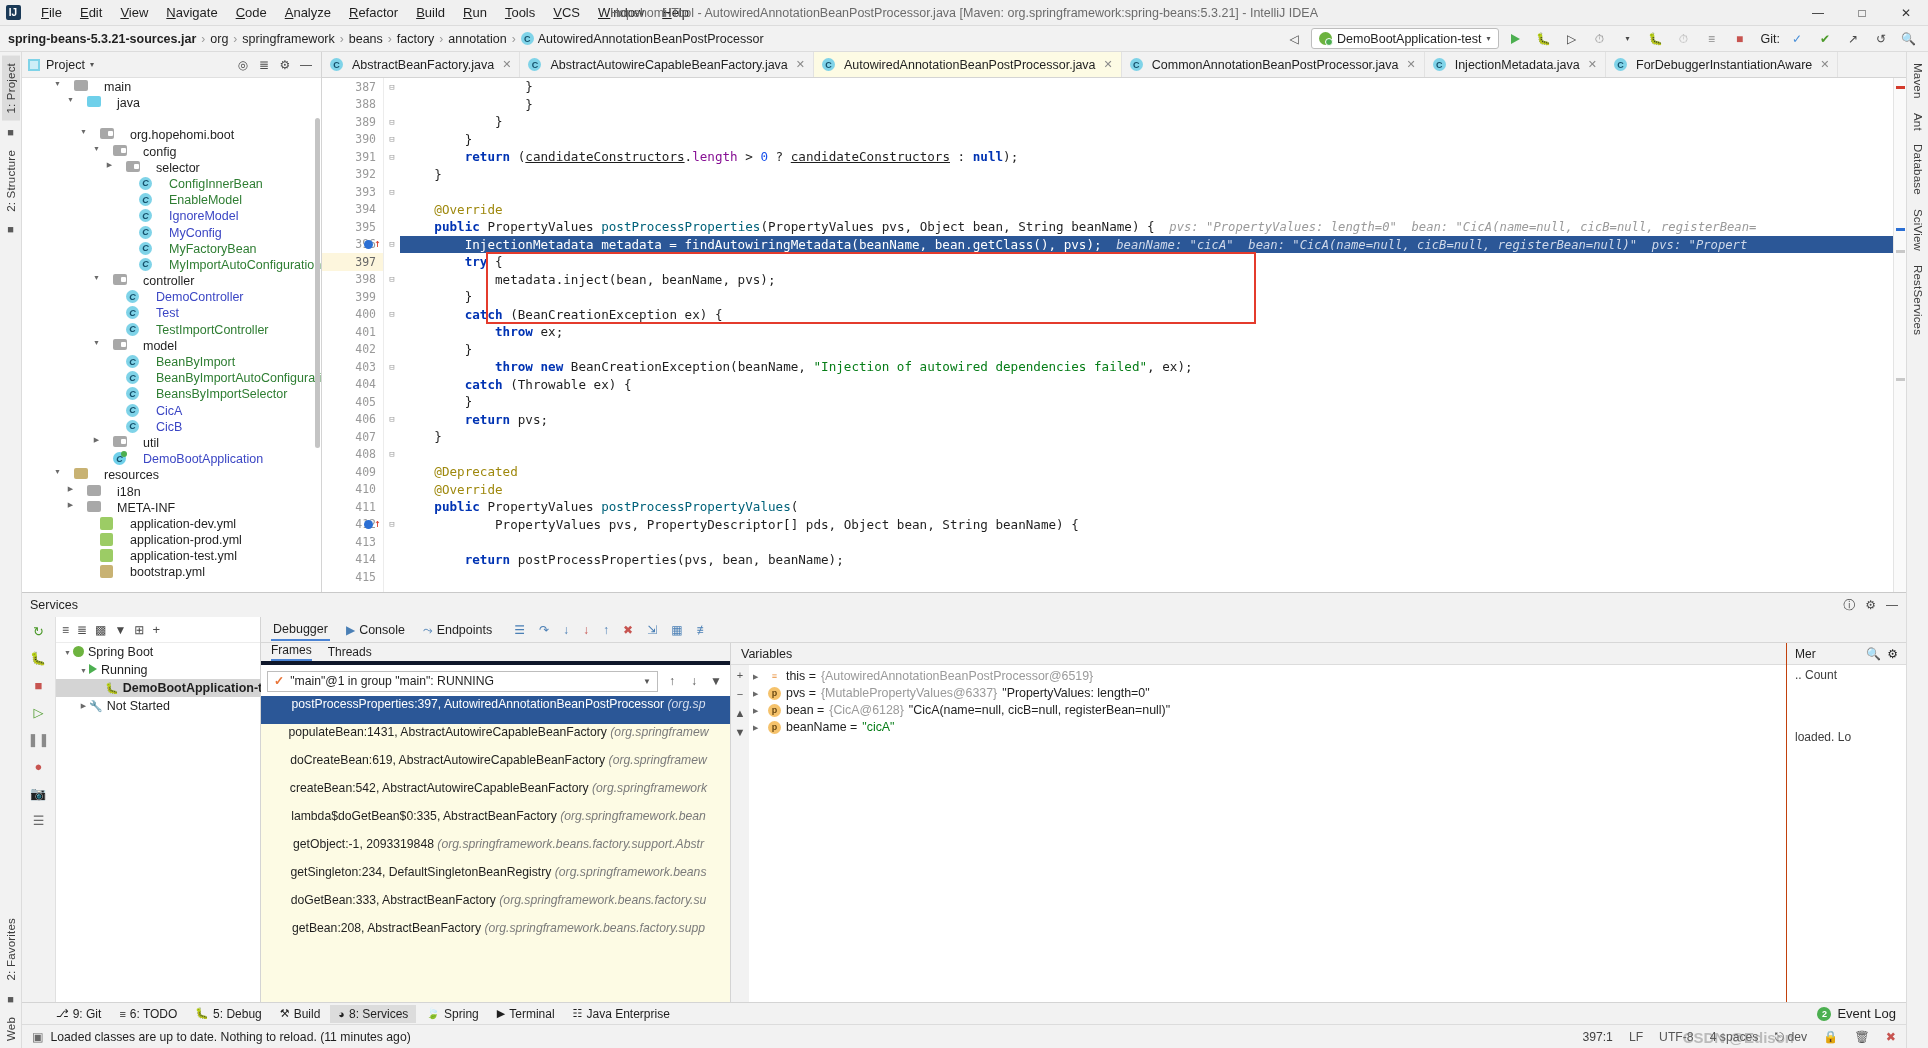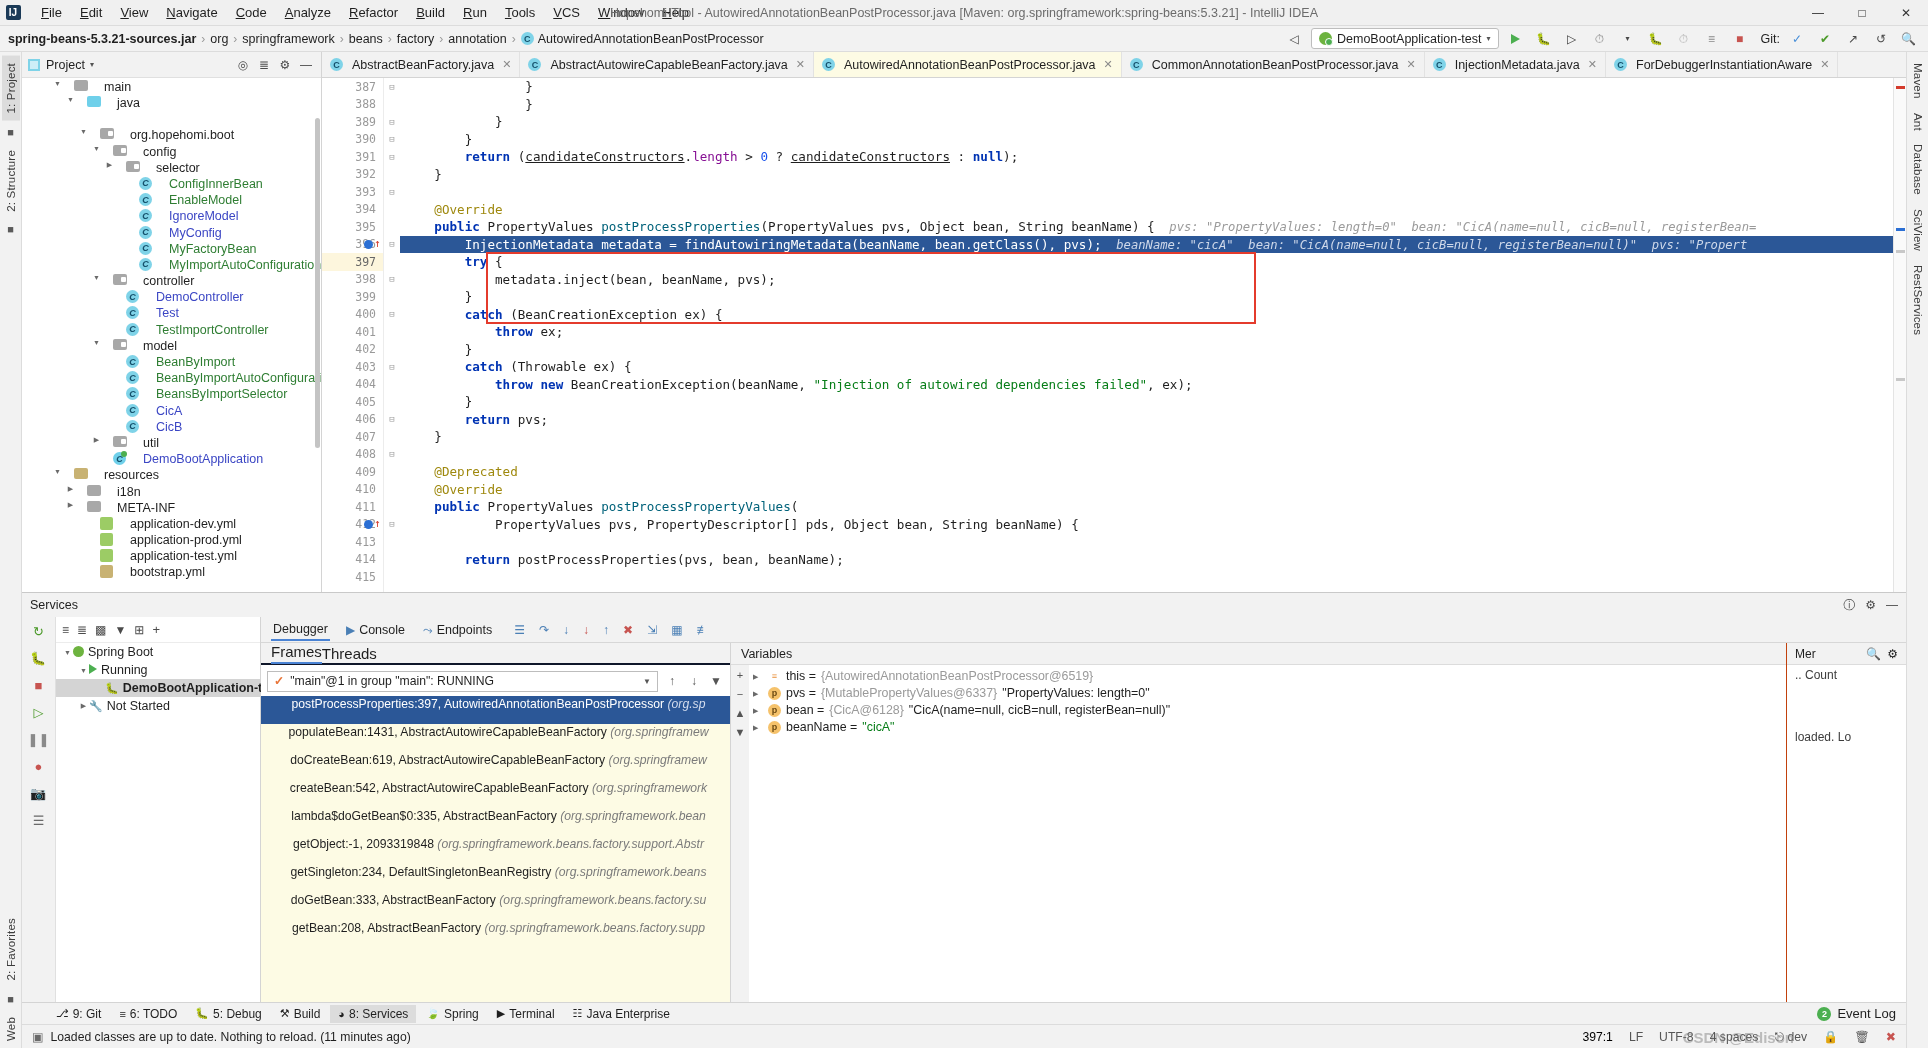--- a/index.html
+++ b/index.html
@@ -161,22 +161,22 @@
   .debugpane { flex:1; display:flex; flex-direction:column; min-width:0; background:#f2f2f2; }
   .dbg-tabs { height:26px; display:flex; align-items:center; gap:14px; padding:0 10px;
      border-bottom:1px solid #d7d7d7; background:#f2f2f2; }
   .dbg-tabs .dt { font-size:12.5px; display:flex; align-items:center; gap:4px; padding:3px 2px; }
   .dbg-tabs .dt.active { border-bottom:2px solid #4a83d4; }
   .dbg-ico { font-size:12px; color:#4a7fb5; }
   .dbg-split { flex:1; display:flex; min-height:0; }
 
   .frames { width:470px; display:flex; flex-direction:column; border-right:1px solid #d4d4d4;
      background:#fff; min-width:0; }
-  .frames-tabs { height:22px; display:flex; align-items:center; padding:0 10px;
-     background:#f2f2f2; border-bottom:2px solid #0f172a; font-size:15px; }
+  .frames-tabs { height:22px; display:flex; align-items:center; gap:16px; padding:0 10px;
+     background:#f2f2f2; border-bottom:4px solid #0f172a; font-size:12px; }
   .frames-tabs .ft.active { border-bottom:2px solid #4a83d4; padding-bottom:2px; }
   .threadsel { height:24px; margin:4px 6px 3px 6px; display:flex; align-items:center; gap:6px; }
   .threadsel .sel { flex:1; height:21px; border:1px solid #bdbdbd; background:#fff;
       display:flex; align-items:center; padding:0 6px; gap:6px; font-size:12.2px; }
   .threadsel .sel .cv { color:#e8763a; font-weight:bold; }
   .threadsel .sel .cz { margin-left:auto; font-size:8px; color:#555; }
   .threadsel .ic { width:16px; text-align:center; color:#555; font-size:12px; }
   .framelist { flex:1; background:#fdfbe4; overflow:hidden; font-size:12.2px; }
   .frow { height:28px; line-height:17px; white-space:nowrap; padding-left:6px; overflow:hidden;text-align:center; }
   .frow.sel { background:#2b5797; color:#fff; }
@@ -212,21 +212,21 @@
   .btabs { height:22px; background:#f2f2f2; display:flex; align-items:center; gap:2px;
      padding-left:26px; border-top:1px solid #d4d4d4; }
   .btab { display:flex; align-items:center; gap:4px; font-size:12px; padding:2px 8px; color:#1f1f1f; }
   .btab.sel { background:#dcdcdc; }
   .btabs .right { margin-left:auto; display:flex; align-items:center; gap:6px; padding-right:10px; }
   .badge2 { width:14px;height:14px;border-radius:50%;background:#4caf50;color:#fff;font-size:9px;
      display:flex;align-items:center;justify-content:center; font-weight:bold; }
   .status { height:24px; background:#f2f2f2; display:flex; align-items:center;
      border-top:1px solid #dcdcdc; padding:0 10px; font-size:12.2px; color:#1f1f1f; }
   .status .right { margin-left:auto; display:flex; align-items:center; gap:16px; color:#555; }
-  .status .pos { color:#000000; }
+  .status .pos { color:#404040; }
   .wm { position:absolute; right:134px; bottom:2px; font-size:15px; color:rgba(120,120,120,.45);
      font-weight:bold; pointer-events:none;margin-top:12px; }
 </style>
 </head>
 <body>
 
 <div class="app">
 
   <div class="titlebar">
     <div class="logo">
@@ -658,22 +658,22 @@
                 <div class="cline">&nbsp;</div>
                 <div class="cline">    <span class="anno">@Override</span></div>
                 <div class="cline">    <span class="kw">public</span> PropertyValues <span class="mth">postProcessProperties</span>(PropertyValues pvs, Object bean, String beanName) {<span class="hint">  pvs: "PropertyValues: length=0"  bean: "CicA(name=null, cicB=null, registerBean=</span></div>
                 <div class="cline hl">        InjectionMetadata metadata = findAutowiringMetadata(beanName, bean.getClass(), pvs);<span class="hint">  beanName: "cicA"  bean: "CicA(name=null, cicB=null, registerBean=null)"  pvs: "Propert</span></div>
                 <div class="cline">        <span class="kw">try</span> {</div>
                 <div class="cline">            metadata.inject(bean, beanName, pvs);</div>
                 <div class="cline">        }</div>
                 <div class="cline">        <span class="kw">catch</span> (BeanCreationException ex) {</div>
                 <div class="cline">            <span class="kw">throw</span> ex;</div>
                 <div class="cline">        }</div>
+                <div class="cline">            <span class="kw">throw new</span> BeanCreationException(beanName, <span class="str">"Injection of autowired dependencies failed"</span>, ex);</div>
                 <div class="cline">        <span class="kw">catch</span> (Throwable ex) {</div>
-                <div class="cline">            <span class="kw">throw new</span> BeanCreationException(beanName, <span class="str">"Injection of autowired dependencies failed"</span>, ex);</div>
                 <div class="cline">        }</div>
                 <div class="cline">        <span class="kw">return</span> pvs;</div>
                 <div class="cline">    }</div>
                 <div class="cline">&nbsp;</div>
                 <div class="cline">    <span class="anno">@Deprecated</span></div>
                 <div class="cline">    <span class="anno">@Override</span></div>
                 <div class="cline">    <span class="kw">public</span> PropertyValues <span class="mth">postProcessPropertyValues</span>(</div>
                 <div class="cline">            PropertyValues pvs, PropertyDescriptor[] pds, Object bean, String beanName) {</div>
                 <div class="cline">&nbsp;</div>
                 <div class="cline">        <span class="kw">return</span> postProcessProperties(pvs, bean, beanName);</div>

